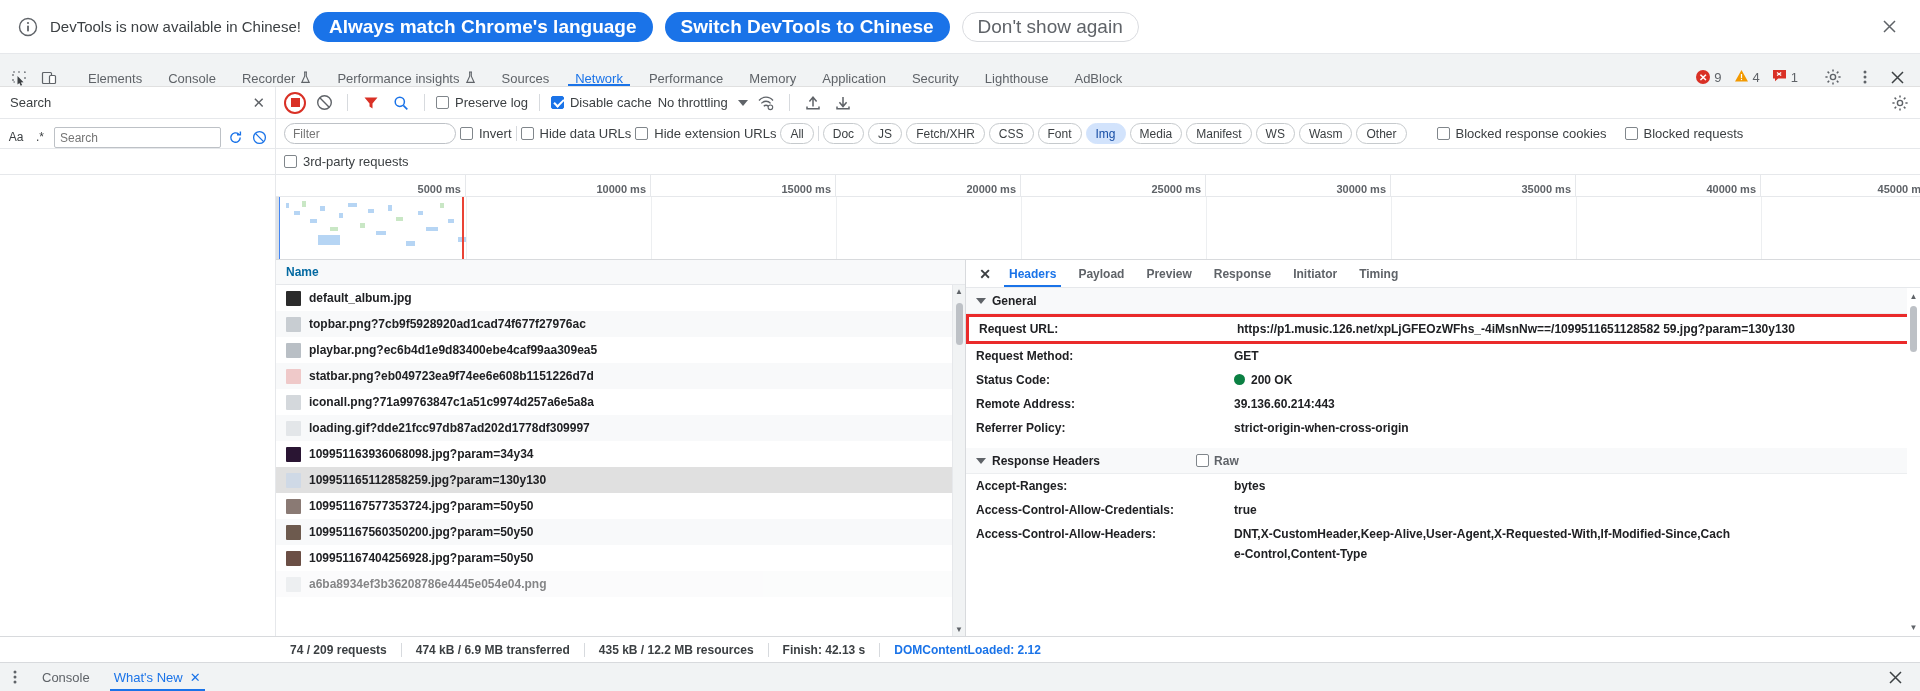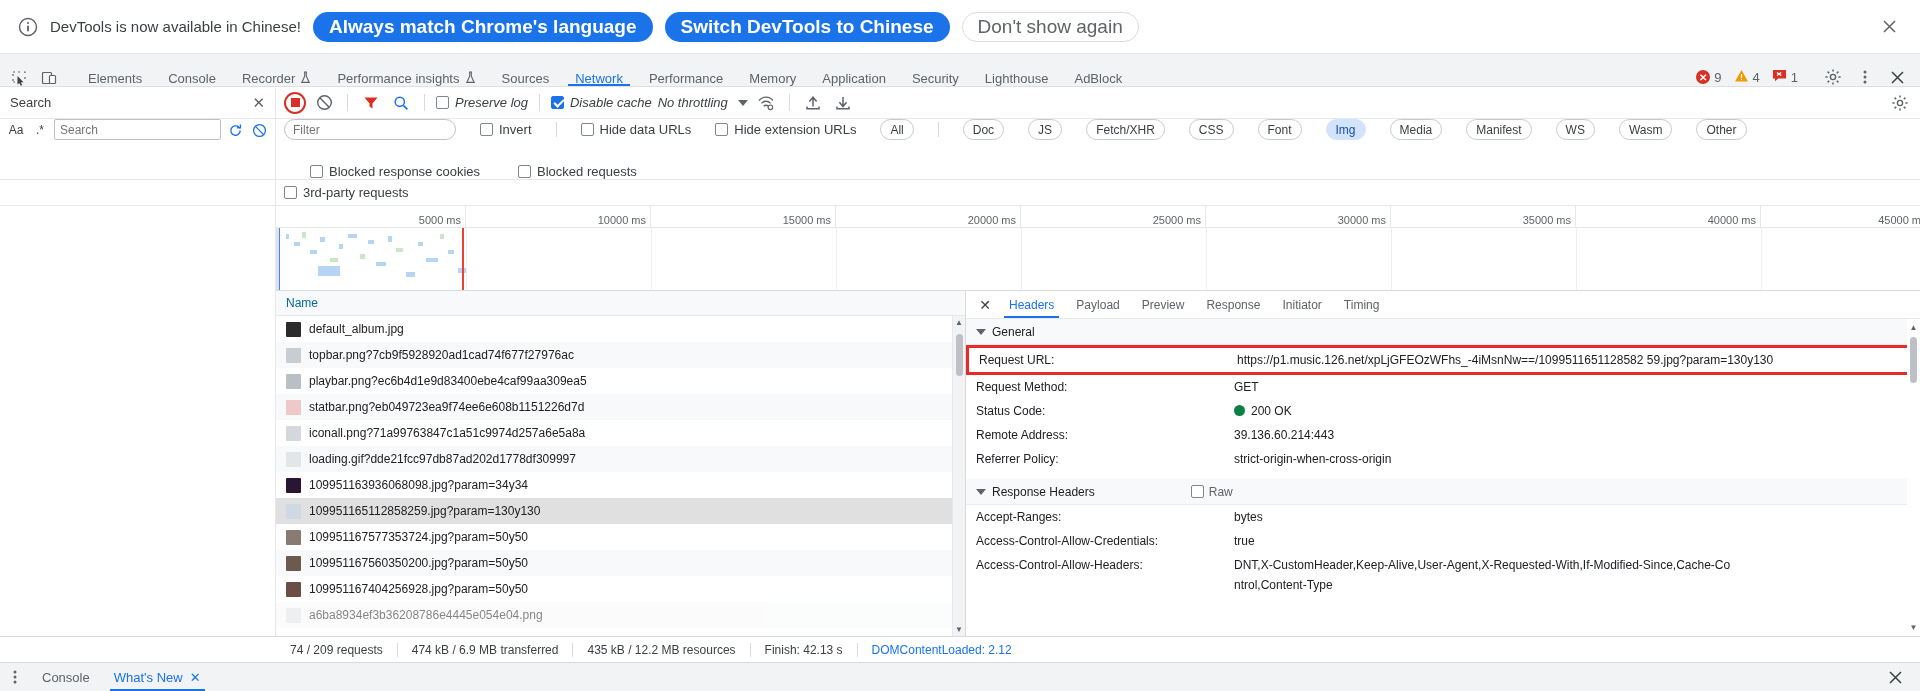--- a/index.html
+++ b/index.html
@@ -70,21 +70,21 @@
              font-size: 10px; display: flex; align-items: center; justify-content: center; font-weight: bold;}
 
   
   .row2 { display: flex; height: 32px; min-height: 32px; border-bottom: 1px solid #e6e8eb; background: #fff; }
   .search-head {
     width: 276px; min-width: 276px; display: flex; align-items: center;
     padding: 0 10px; border-right: 1px solid #e6e8eb; background: #fff;
   }
   .search-head .t { font-size: 13px; color: #3c4043; }
   .search-head .x { margin-left: auto; cursor: pointer; color: #5f6368; font-size: 15px; }
-  .net-toolbar { flex: 1; display: flex; align-items: center; gap: 6px; padding: 0 8px; font-style: italic; }
+  .net-toolbar { flex: 1; display: flex; align-items: center; gap: 6px; padding: 0 8px; }
   .tl-sep { width: 1px; height: 17px; background: #d7dade; margin: 0 5px; }
   .rec-btn { width: 22px; height: 22px; border-radius: 50%; border: 2px solid #d93025;
              display: flex; align-items: center; justify-content: center; cursor: pointer; }
   .rec-btn i { width: 9px; height: 9px; background: #d93025; display: block; }
   .icon-btn { width: 24px; height: 24px; display: flex; align-items: center; justify-content: center; cursor: pointer; color: #5f6368; }
   .cb { width: 13px; height: 13px; border: 1px solid #80868b; border-radius: 2px; background: #fff;
         display: inline-block; flex: 0 0 13px; cursor: pointer; }
   .cb.checked { background: #1a73e8; border-color: #1a73e8; position: relative; }
   .cb.checked::after {
     content: ""; position: absolute; left: 4px; top: 0px; width: 4px; height: 8px;
@@ -92,30 +92,30 @@
   }
   .cb-lbl { display: flex; align-items: center; gap: 6px; font-size: 13px; color: #3c4043; white-space: nowrap; cursor: pointer; }
   .throttle { display: flex; align-items: center; gap: 10px; font-size: 13px; color: #3c4043; cursor: pointer; }
   .caret-dn { width: 0; height: 0; border-left: 5px solid transparent; border-right: 5px solid transparent; border-top: 6px solid #5f6368; }
   .tb-spacer { flex: 1; }
   .gear-right { color: #5f6368; }
 
   
   .row3 { display: flex; min-height: 30px; border-bottom: 1px solid #e6e8eb; background: #fff; }
   .search-side {
-    width: 276px; min-width: 276px; display: flex; align-items: flex-start; gap: 4px;
+    width: 276px; min-width: 276px; display: flex; align-items: flex-end; gap: 4px;
     padding: 0 6px; border-right: 1px solid #e6e8eb;
   }
   .sbtn { width: 22px; height: 22px; display: flex; align-items: center; justify-content: center;
           font-size: 12px; color: #3c4043; cursor: pointer; }
   .search-input {
     flex: 1; height: 21px; border: 1px solid #bdc1c6; border-radius: 2px;
     font-size: 12px; padding: 0 5px; color: #3c4043; font-family: inherit; outline: none; background: #fff;
   }
-  .filterbar { flex: 1; display: flex; align-items: center; gap: 24px; padding: 0 8px; flex-wrap: wrap; }
+  .filterbar { flex: 1; display: flex; align-items: center; gap: 4px; padding: 0 8px; flex-wrap: wrap; }
   .filter-input {
     width: 172px; height: 21px; border: 1px solid #bdc1c6; border-radius: 11px;
     font-size: 12px; padding: 0 8px; font-family: inherit; outline: none; color: #3c4043;
   }
   .chip {
     height: 21px; padding: 0 9px; border: 1px solid #c6cacd; border-radius: 11px;
     display: flex; align-items: center; font-size: 12px; color: #3c4043;
     cursor: pointer; background: #fff; white-space: nowrap;
   }
   .chip.active { background: #d2e3fc; border-color: #d2e3fc; color: #174ea6; }
@@ -123,21 +123,21 @@
 
   
   .row4 { display: flex; height: 26px; min-height: 26px; border-bottom: 1px solid #e6e8eb; background: #fff; }
   .row4 .left-pad { width: 276px; min-width: 276px; border-right: 1px solid #e6e8eb; }
   .row4 .cont { flex: 1; display: flex; align-items: center; padding: 0 8px; }
 
   
   .body { flex: 1; display: flex; min-height: 0; }
   .left-rail { width: 276px; min-width: 276px; border-right: 1px solid #e6e8eb; background: #fff; }
 
-  .netarea { flex: 1; display: flex; flex-direction: column; min-width: 0; }
+  .netarea { flex: 1; display: flex; flex-direction: column; min-width: 0; font-weight: bold; }
 
   
   .overview { height: 85px; min-height: 85px; position: relative; border-bottom: 1px solid #d8dadd; background: #fff; overflow: hidden; }
   .ov-ruler { height: 22px; position: relative; border-bottom: 1px solid #e6e8eb; }
   .ov-tick { position: absolute; top: 0; height: 22px; border-right: 1px solid #e6e8eb; }
   .ov-tick span { position: absolute; right: 4px; bottom: 2px; font-size: 11px; color: #5f6368; white-space: nowrap; }
   .ov-canvas { position: absolute; left: 0; right: 0; top: 22px; bottom: 0; }
   .ov-grid { position: absolute; top: 0; bottom: 0; border-right: 1px solid #edeff1; }
   .ov-bar { position: absolute; background: #9ec7f0; opacity: .75; }
   .ov-bar.g { background: #b7dfb1; }

